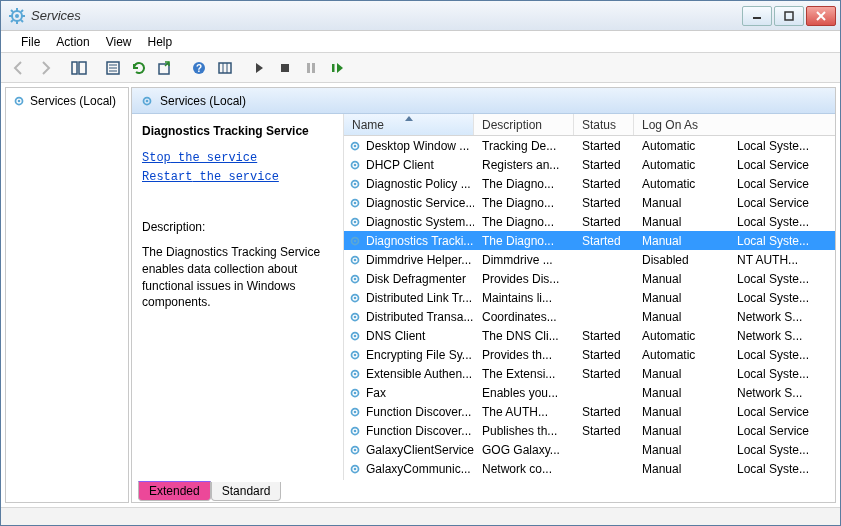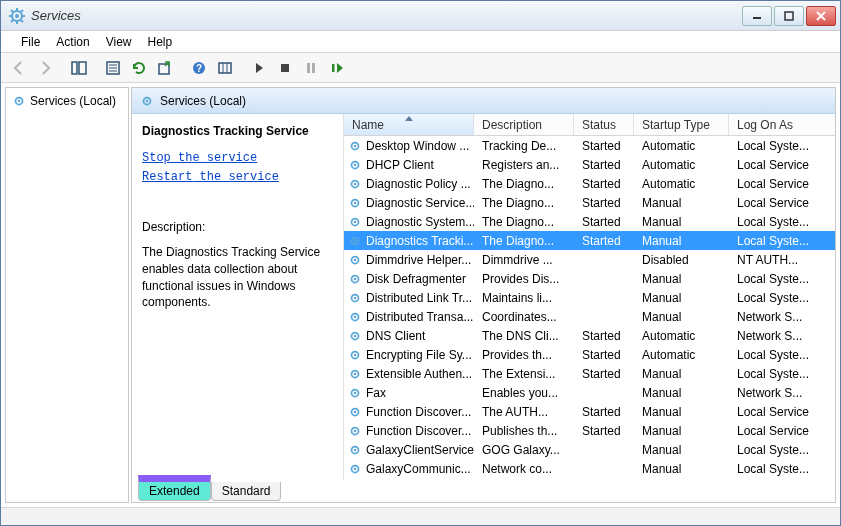--- a/index.html
+++ b/index.html
@@ -51,21 +51,21 @@
   .c-name { width:130px; }
   .c-desc { width:100px; }
   .c-status { width:60px; }
   .c-startup { width:95px; }
   .c-logon { width:90px; }
   .svc-icon { width:14px; height:14px; flex-shrink:0; display:inline-flex;}
   .svc-icon svg { width:14px; height:14px;}
   
   .tabbar { height:22px; display:flex; align-items:flex-end; padding-left:6px; gap:0px; border-top:1px solid transparent;}
   .tab { padding:2px 10px; border:1px solid #bbb; border-top:none; border-radius:0 0 4px 4px; background:#f3f3f3; cursor:pointer; font-size:12px; position:relative; top:-1px;}
-  .tab.active { background:#5eead4; border-top:7px solid #8b5cf6;}
+  .tab.active { background:#ec4899; border-top:1px solid #8b5cf6;}
   
   .statusbar { height:18px; border-top:1px solid #d6d6d6; background:#f3f3f3;}
 
   
   .tbodywrap::-webkit-scrollbar { width:17px; }
   .tbodywrap::-webkit-scrollbar-track { background:#f0f0f0; border-left:1px solid #ddd;}
   .tbodywrap::-webkit-scrollbar-thumb { background:#c8c8c8; border:1px solid #aaa; border-radius:2px;}
   .tbodywrap::-webkit-scrollbar-button { height:17px; background:#e8e8e8; border:1px solid #bbb;}
 </style>
 </head>
@@ -230,21 +230,20 @@
           </div>
           <div class="desc-label">Description:</div>
           <div class="desc-text">The Diagnostics Tracking Service enables data collection about functional issues in Windows components.</div>
         </div>
 
         <div class="tablewrap">
           <div class="thead">
             <div class="th c-name sorted">Name</div>
             <div class="th c-desc">Description</div>
             <div class="th c-status">Status</div>
-            <div class="th c-startup">Startup Type</div>
             <div class="th c-logon">Log On As</div>
           </div>
           <div class="tbodywrap" id="tbody">
               <div class="trow">
                 <div class="td name c-name">
                   <span class="svc-icon">
                     <svg viewBox="0 0 16 16">
                       <circle cx="8" cy="8" r="4" fill="none" stroke="#5aa7d6" stroke-width="2"></circle>
                       <circle cx="8" cy="8" r="1.5" fill="#5aa7d6"></circle>
                     </svg>

